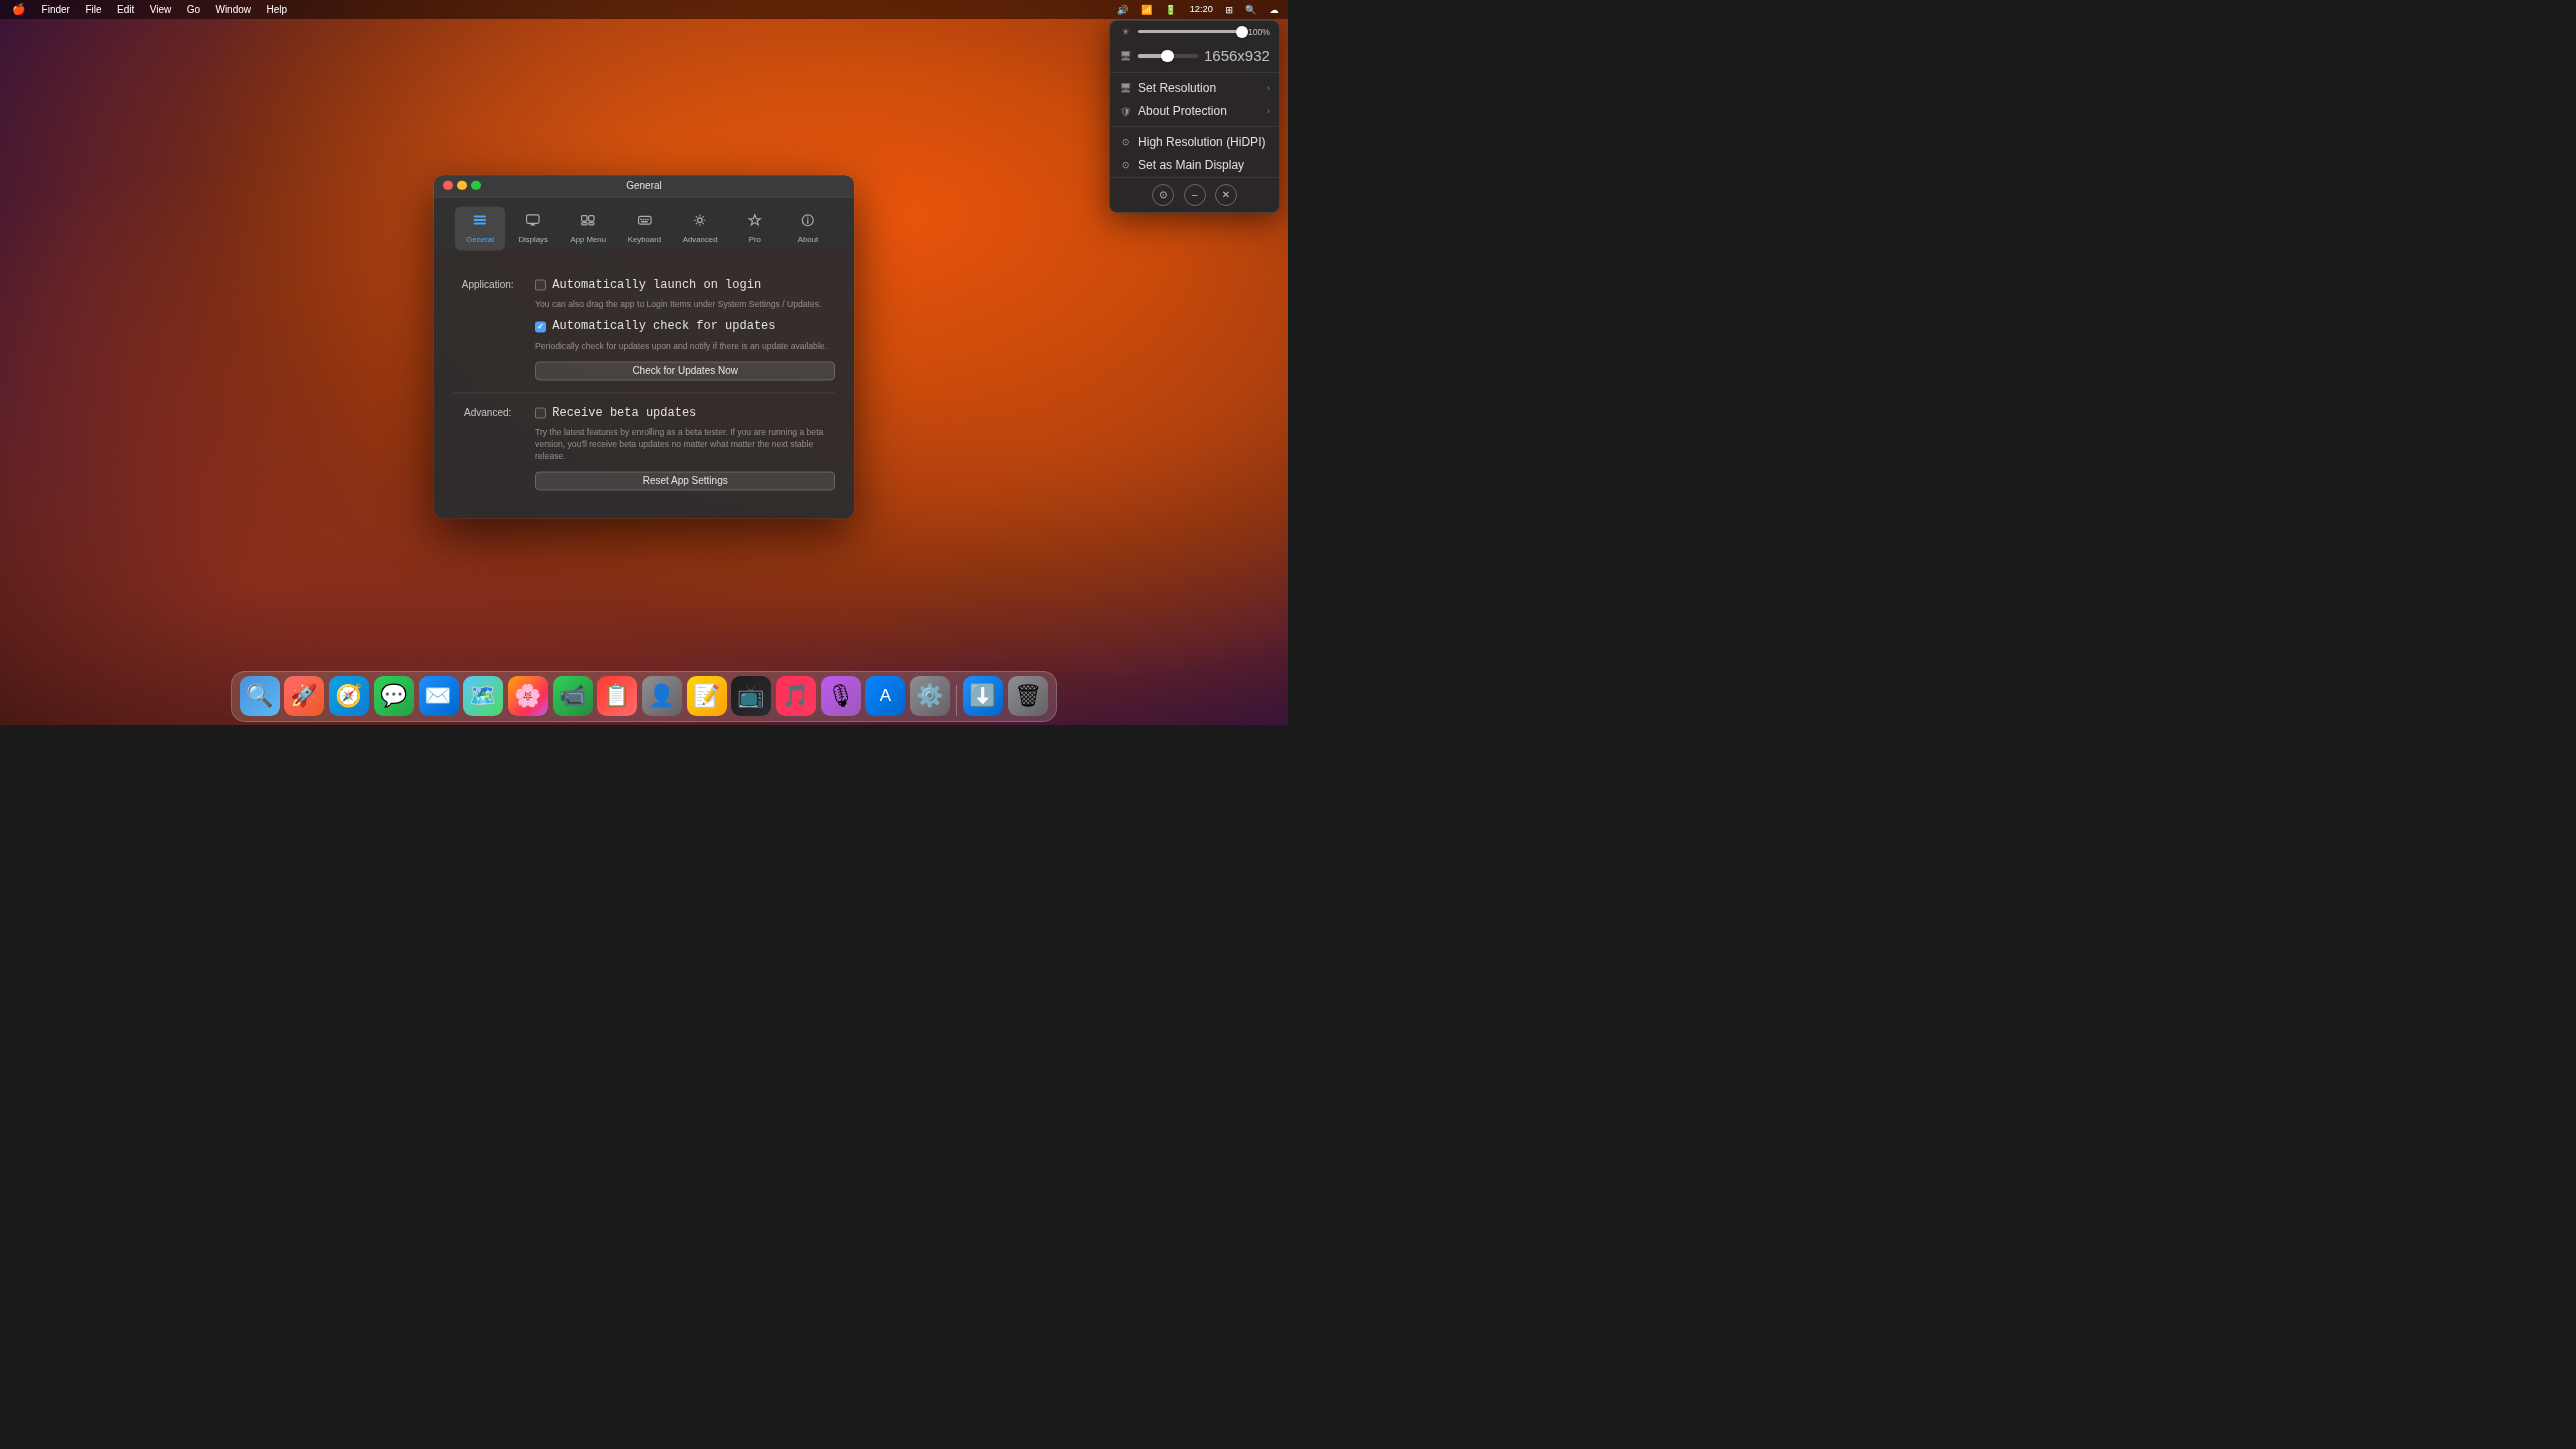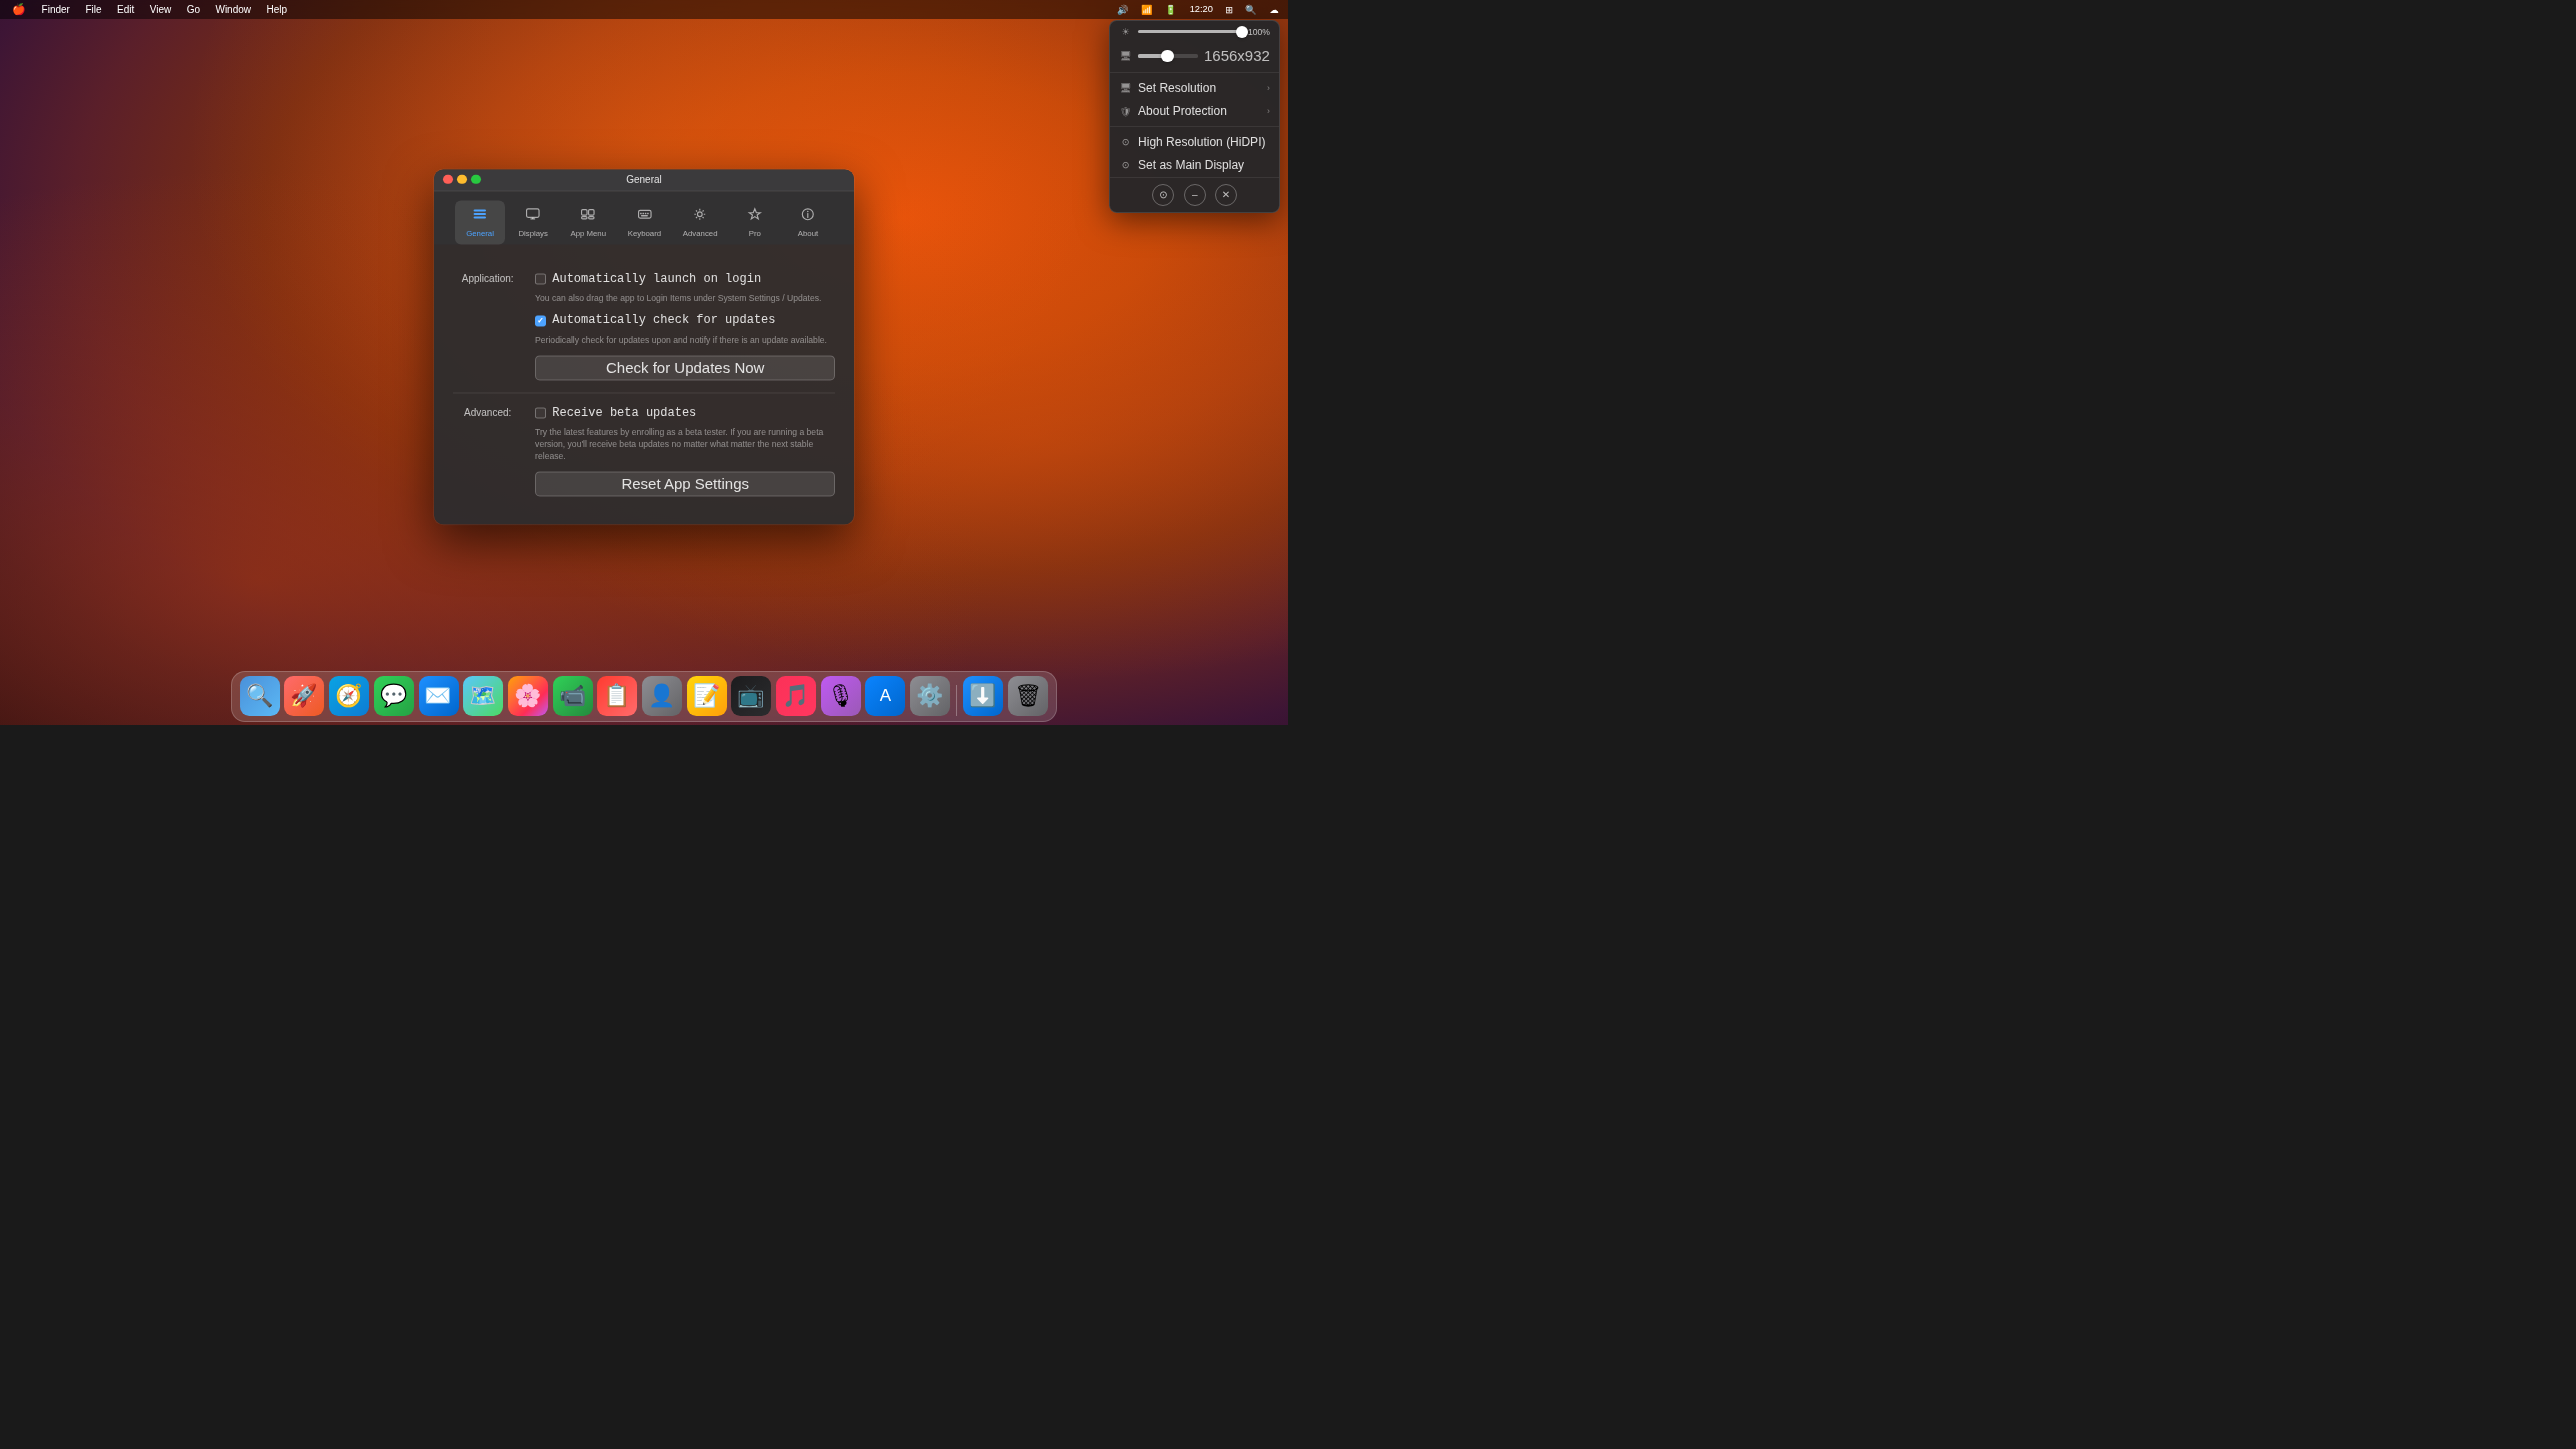--- a/index.html
+++ b/index.html
@@ -284,21 +284,21 @@
       line-height: 1.4;
     }
 
     .action-btn {
       display: inline-block;
       padding: 3.1px 11px;
       background: rgba(255,255,255,0.1);
       border: 0.8px solid rgba(255,255,255,0.2);
       border-radius: 4.7px;
       color: rgba(255,255,255,0.85);
-      font-size: 15px;
+      font-size: 10px;
       cursor: pointer;
       margin-top: 3.1px;
     }
 
     
     .popover {
       position: absolute;
       top: 20px;
       right: 7.8px;
       width: 171px;

